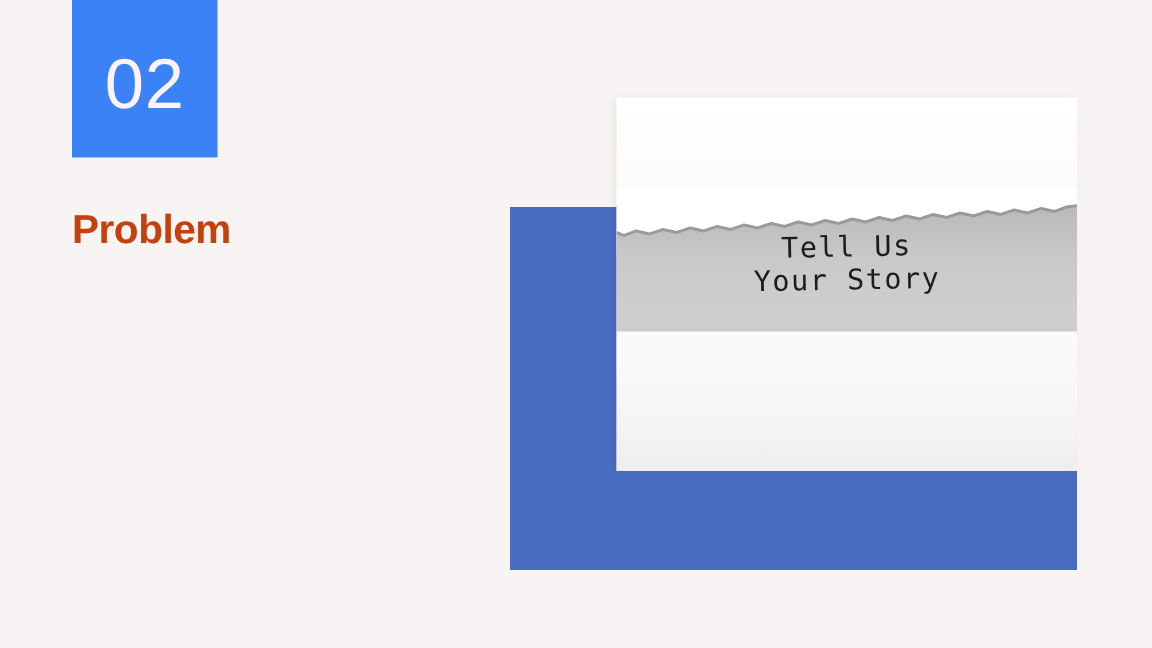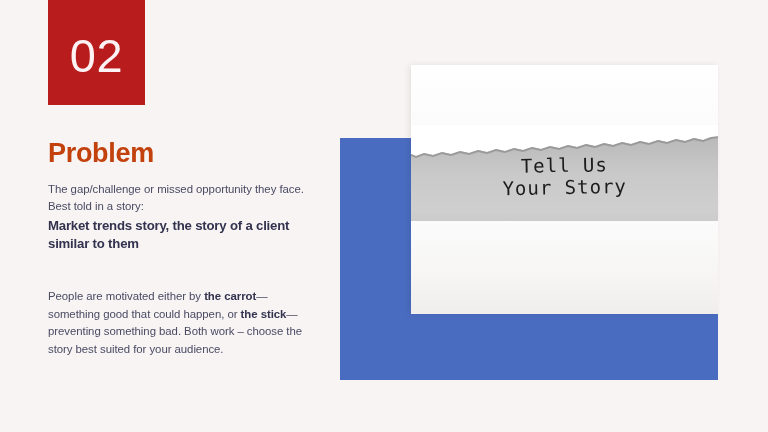--- a/index.html
+++ b/index.html
@@ -22,21 +22,21 @@
     overflow: hidden;
   }
 
   
   #number-badge {
     position: absolute;
     left: 48px;
     top: 0px;
     width: 97px;
     height: 105px;
-    background: #b91c1c;
+    background: #3b82f6;
     display: flex;
     align-items: center;
     justify-content: center;
   }
   #number-badge-label {
     color: #fdf3f5;
     font-size: 47px;
     font-weight: 300;
     letter-spacing: 0.5px;
     line-height: 1;
@@ -174,26 +174,21 @@
 <body>
 
 <div id="slide">
 
   <div id="number-badge">
     <span id="number-badge-label">02</span>
   </div>
 
   <h1 id="section-title">Problem</h1>
 
-  <div id="body-block-1">
-    <span>The gap/challenge or missed opportunity they face. Best told in a story:</span>
-    <span class="emph">Market trends story, the story of a client similar to them</span>
-  </div>
-
-  <div id="body-block-2"><span>People are motivated either by </span><b>the carrot</b><span>—something good that could happen, or </span><b>the stick</b><span>—preventing something bad. Both work – choose the story best suited for your audience.</span></div>
+
 
   <div id="image-composition">
 
     <div id="blue-panel"></div>
 
     <div id="paper-photo">
 
       <div id="paper-upper"></div>
       <div id="paper-gray-strip"></div>
 

